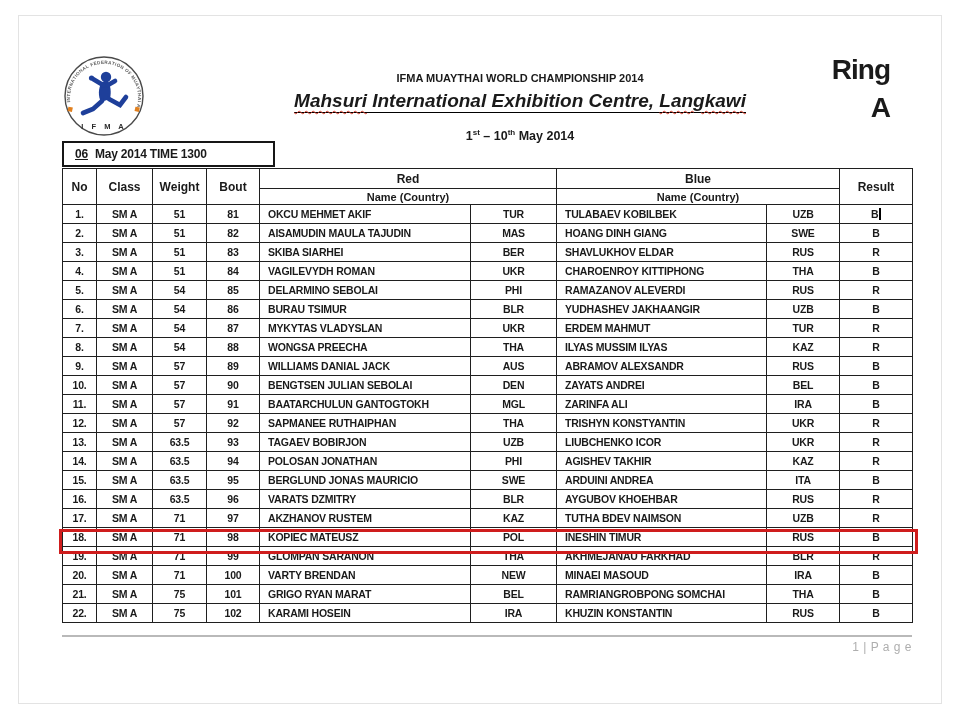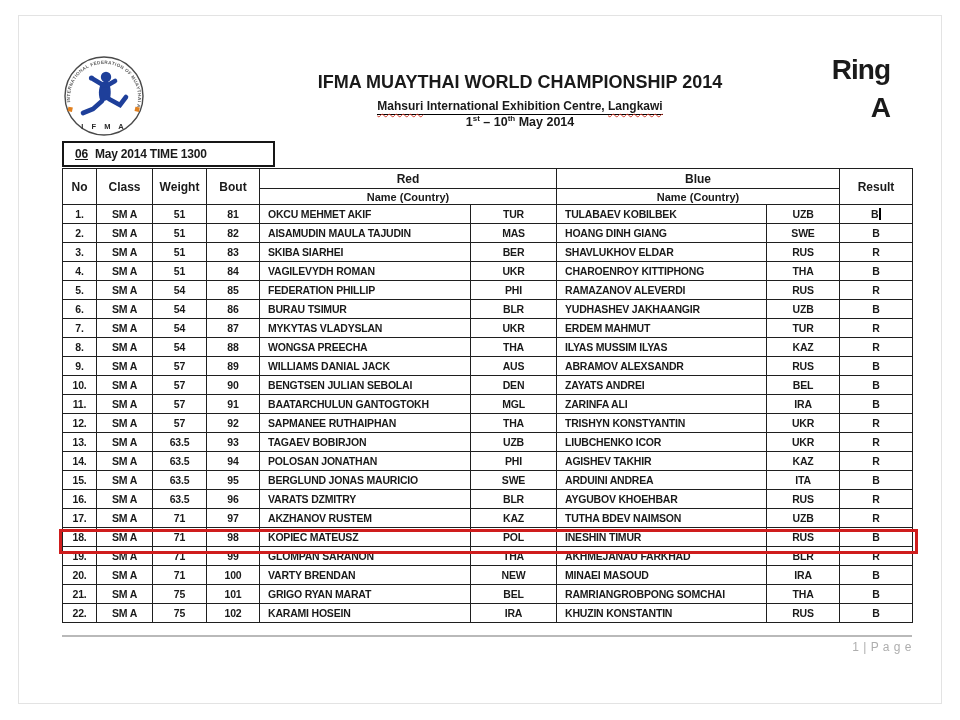--- a/index.html
+++ b/index.html
@@ -7,25 +7,25 @@
   #slide { position:relative; width:960px; height:720px; background:#fff; overflow:hidden; }
   .frame { position:absolute; left:18px; top:15px; width:924px; height:689px; border:1px solid #e3e3e3; }
 
   .logo { position:absolute; left:62px; top:52px; width:84px; height:88px; }
 
   .datebox { position:absolute; left:62px; top:141px; width:213px; height:26px; border:2px solid #161616;
              font-weight:bold; font-size:12px; line-height:22px; padding-left:8px; letter-spacing:-0.2px; }
   .datebox .day { text-decoration:underline; padding:0 3px; margin-right:4px; }
 
   .titles { position:absolute; left:250px; top:72px; width:540px; text-align:center; font-weight:bold; }
-  .title-main { font-size:18px; }
-  .title-venue { font-size:12px; margin-top:6px; }
+  .title-main { font-size:11px; }
+  .title-venue { font-size:19px; margin-top:6px;font-style:italic; }
   .venue-inner { border-bottom:1.5px solid #000; padding-bottom:1px; }
   .wavy { text-decoration:underline wavy #d23a2a; text-decoration-thickness:1px; text-underline-offset:3px; }
-  .title-dates { font-size:12.5px; margin-top:1px; }
+  .title-dates { font-size:12.5px; margin-top:16px; }
   .title-dates sup { font-size:8px; vertical-align:super; }
 
   .ring { position:absolute; left:780px; top:56px; width:110px; text-align:right; font-weight:bold;
           font-size:28px; line-height:1.0; letter-spacing:-1px; }
   .ring-a { margin-top:10px; }
 
   table.results { position:absolute; left:62px; top:168px; width:850px; border-collapse:collapse; table-layout:fixed; }
   .results th, .results td { border:1px solid #1f1f1f; overflow:hidden; white-space:nowrap; }
   .results thead th { font-size:12px; font-weight:bold; text-align:center; background:#fff; }
   tr.h1 th { height:20px; }
@@ -163,21 +163,21 @@
           <td class="c-red-country"><span>UKR</span></td>
           <td class="c-blue-name"><span>CHAROENROY KITTIPHONG</span></td>
           <td class="c-blue-country"><span>THA</span></td>
           <td class="c-result"><span>B</span></td>
         </tr>
         <tr>
           <td class="c-no"><span>5.</span></td>
           <td class="c-class"><span>SM A</span></td>
           <td class="c-weight"><span>54</span></td>
           <td class="c-bout"><span>85</span></td>
-          <td class="c-red-name"><span>FEDERATION PHILLIP</span></td>
+          <td class="c-red-name"><span>DELARMINO SEBOLAI</span></td>
           <td class="c-red-country"><span>PHI</span></td>
           <td class="c-blue-name"><span>RAMAZANOV ALEVERDI</span></td>
           <td class="c-blue-country"><span>RUS</span></td>
           <td class="c-result"><span>R</span></td>
         </tr>
         <tr>
           <td class="c-no"><span>6.</span></td>
           <td class="c-class"><span>SM A</span></td>
           <td class="c-weight"><span>54</span></td>
           <td class="c-bout"><span>86</span></td>

